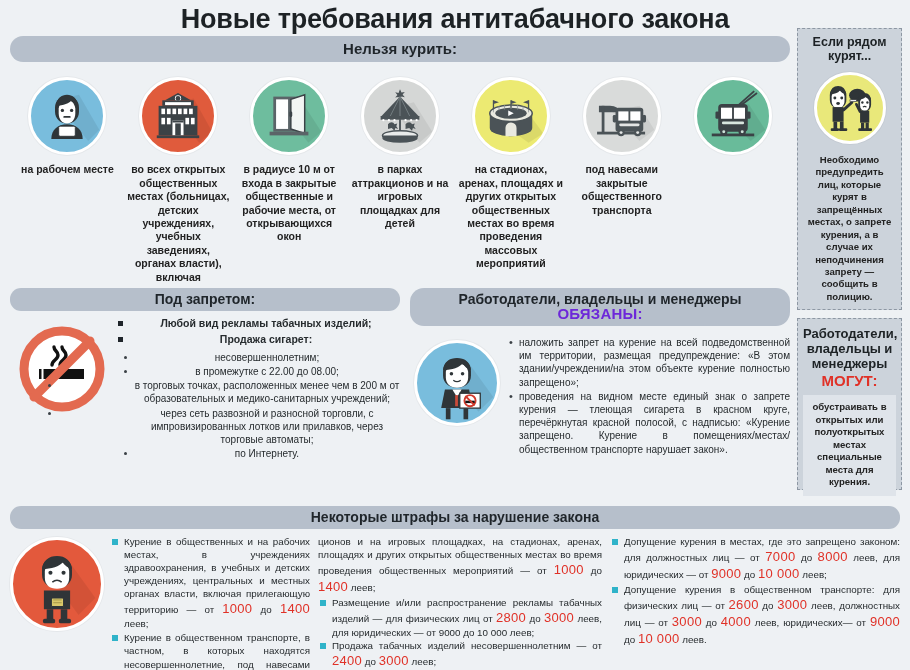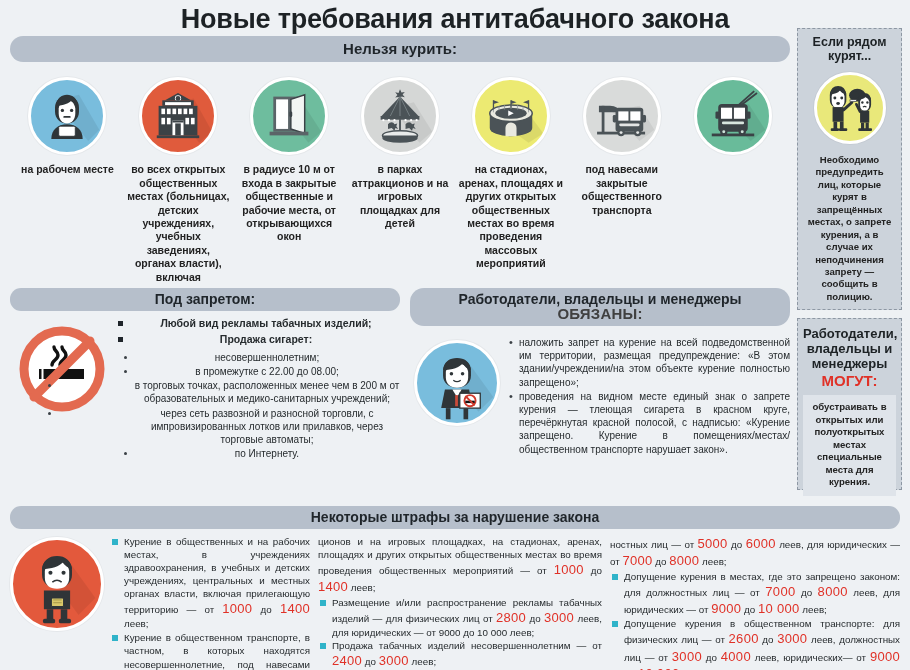--- a/index.html
+++ b/index.html
@@ -83,21 +83,21 @@
   ul.dot > li {
     position:relative; padding-left:18px; margin-bottom:1px;
     font-size:10px; text-indent:0;
   }
   ul.dot > li:before {
     content:""; position:absolute; left:8px; top:5px;
     width:3px; height:3px; border-radius:50%; background:#3a4045;
   }
 
   .oblig-head {
-    text-align:center; color:#404040; font-weight:800; font-size:15px;
+    text-align:center; color:#6d28d9; font-weight:800; font-size:15px;
     letter-spacing:0.2px; line-height:1;
     margin-top:-1px; padding-bottom:3px;
   }
   .band.withsub { padding-bottom:2px; border-radius:14px 14px 14px 14px; }
 
   .bullets-justify { text-align:justify; }
   .bullets-justify p { margin:0 0 1px 0; }
   .bul { position:relative; padding-left:13px; }
   .bul:before {
     content:"•"; position:absolute; left:3px; top:-1px; color:#3a4045; font-size:11px;
@@ -474,23 +474,20 @@
         <p class="tight sqb">
           <span>Размещение и/или распространение рекламы табачных изделий — для физических лиц от </span><span class="money amt">2800</span><span> до </span><span class="money amt">3000</span><span> леев, для юридических — от 9000 до 10 000 леев;</span>
         </p>
         <p class="tight sqb">
           <span>Продажа табачных изделий несовершеннолетним — от </span><span class="money amt">2400</span><span> до </span><span class="money amt">3000</span><span> леев;</span>
         </p>
         <p class="tight sqb">Неразмещение единого знака о запрете курения: для долж-</p>
       </div>
 
       <div class="fines-col fc3">
-        <p class="tight hang0">
-          <span>ностных лиц — от </span><span class="money amt">5000</span><span> до </span><span class="money amt">6000</span><span> леев, для юридических — от </span><span class="money amt">7000</span><span> до </span><span class="money amt">8000</span><span> леев;</span>
-        </p>
         <p class="tight sqb">
           <span>Допущение курения в местах, где это запрещено законом: для должностных лиц — от </span><span class="money amt">7000</span><span> до </span><span class="money amt">8000</span><span> леев, для юридических — от </span><span class="money amt">9000</span><span> до </span><span class="money amt">10 000</span><span> леев;</span>
         </p>
         <p class="tight sqb">
           <span>Допущение курения в общественном транспорте: для физических лиц — от </span><span class="money amt">2600</span><span> до </span><span class="money amt">3000</span><span> леев, должностных лиц — от </span><span class="money amt">3000</span><span> до </span><span class="money amt">4000</span><span> леев, юридических— от </span><span class="money amt">9000</span><span> до </span><span class="money amt">10 000</span><span> леев.</span>
         </p>
       </div>
 
     </div>
   </div>

